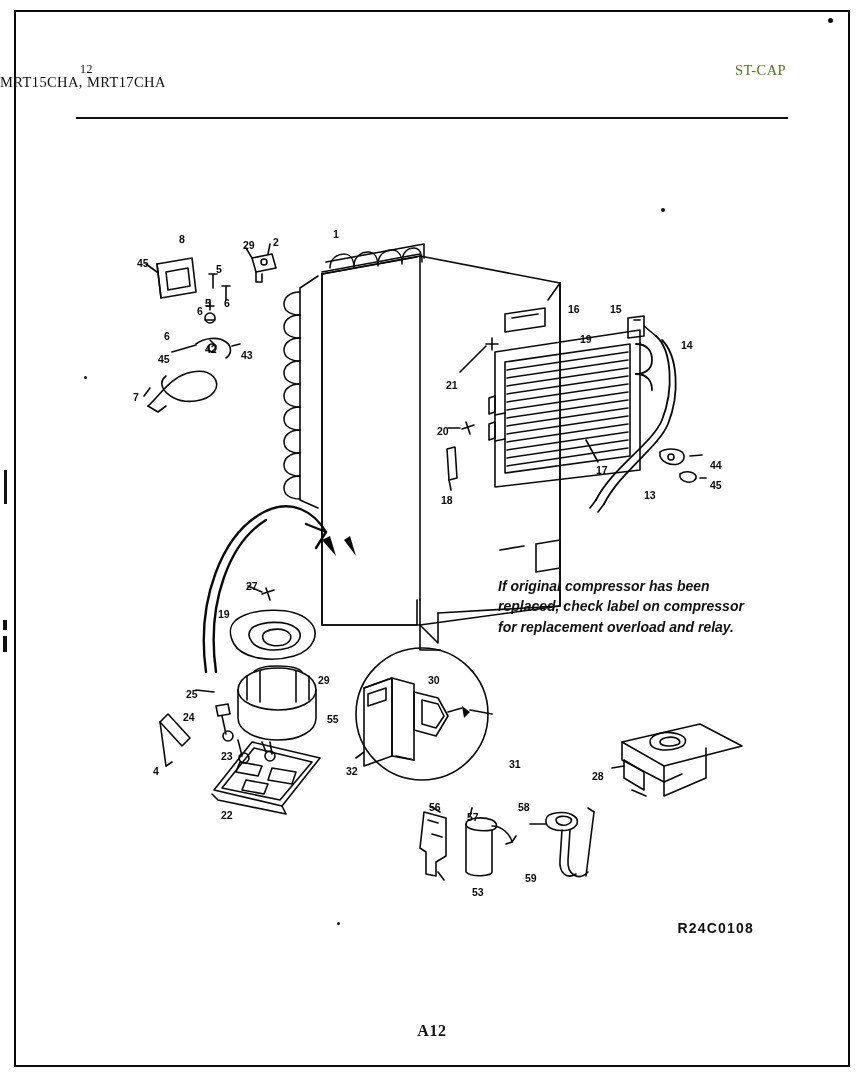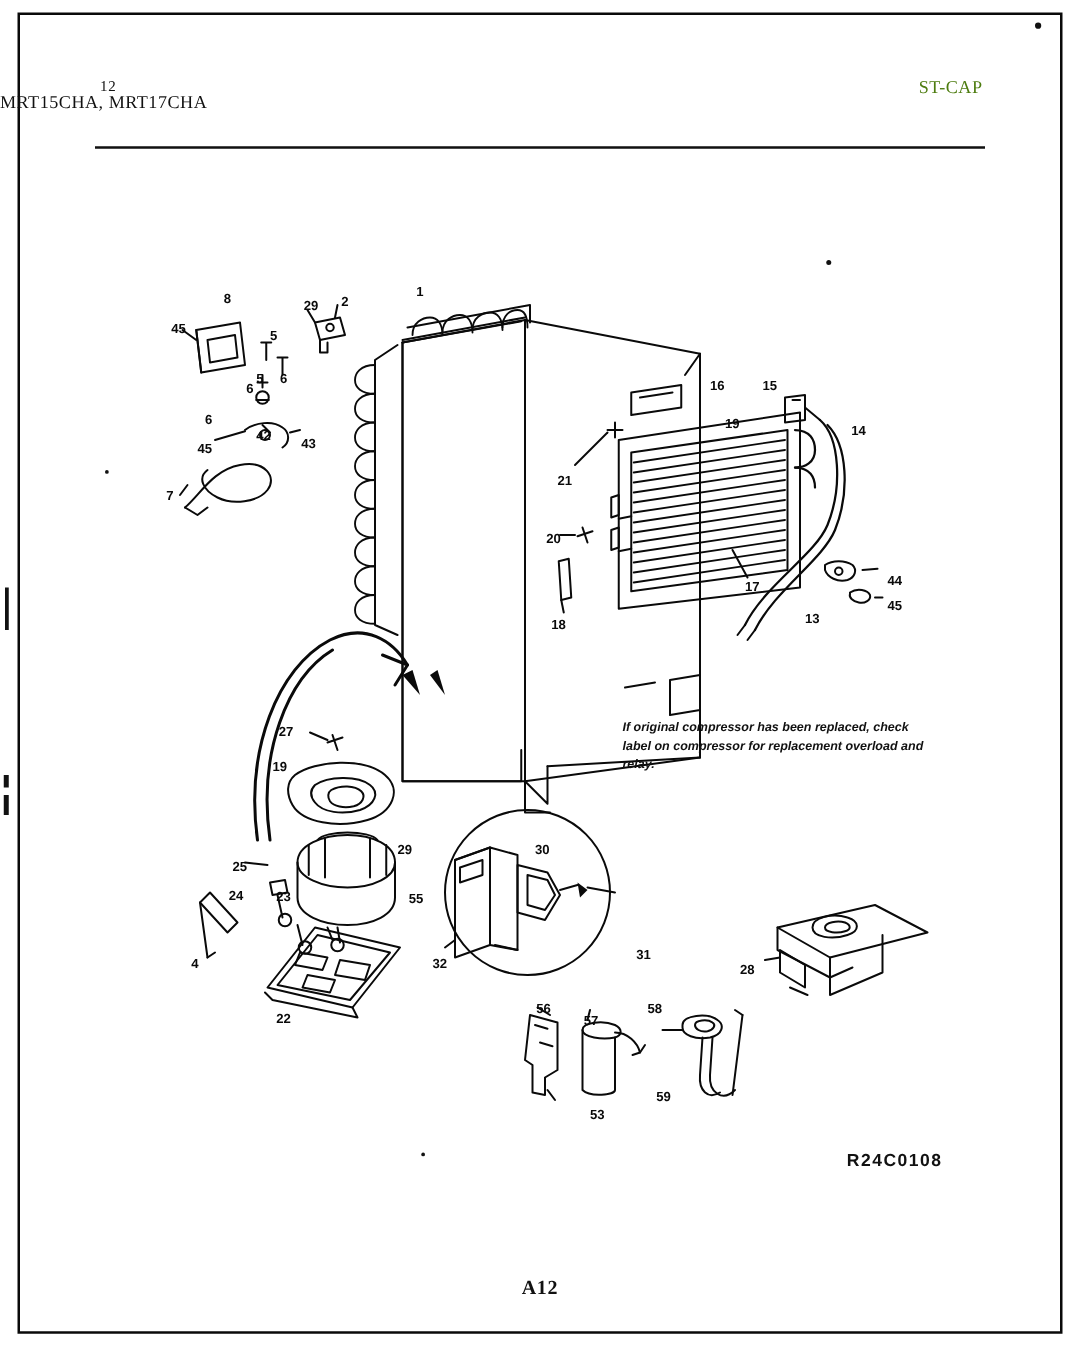--- a/index.html
+++ b/index.html
@@ -80,21 +80,21 @@
     font-weight: bold;
     letter-spacing: 0.6px;
     color: #111;
   }
   
   .note {
     position: absolute;
     left: 498px; top: 576px;
     width: 250px;
     font-family: "Liberation Sans", sans-serif;
-    font-size: 10px;
+    font-size: 14px;
     font-weight: bold;
     font-style: italic;
     line-height: 1.45;
     color: #111;
   }
   
   .diagram {
     position: absolute;
     left: 0; top: 0;
     width: 864px; height: 1077px;
@@ -370,26 +370,26 @@
       <div class="cal" style="left: 610px; top: 303px;">15</div>
       <div class="cal" style="left: 681px; top: 339px;">14</div>
       <div class="cal" style="left: 580px; top: 333px;">19</div>
       <div class="cal" style="left: 446px; top: 379px;">21</div>
       <div class="cal" style="left: 437px; top: 425px;">20</div>
       <div class="cal" style="left: 441px; top: 494px;">18</div>
       <div class="cal" style="left: 596px; top: 464px;">17</div>
       <div class="cal" style="left: 644px; top: 489px;">13</div>
       <div class="cal" style="left: 710px; top: 459px;">44</div>
       <div class="cal" style="left: 710px; top: 479px;">45</div>
-      <div class="cal" style="left: 223px; top: 580px;">27</div>
+      <div class="cal" style="left: 223px; top: 580px; padding-left: 23px;">27</div>
       <div class="cal" style="left: 218px; top: 608px;">19</div>
       <div class="cal" style="left: 186px; top: 688px;">25</div>
       <div class="cal" style="left: 183px; top: 711px;">24</div>
       <div class="cal" style="left: 318px; top: 674px;">29</div>
-      <div class="cal" style="left: 221px; top: 712px;">23</div>
+      <div class="cal" style="left: 221px; top: 750px;">23</div>
       <div class="cal" style="left: 153px; top: 765px;">4</div>
       <div class="cal" style="left: 221px; top: 809px;">22</div>
       <div class="cal" style="left: 428px; top: 674px;">30</div>
       <div class="cal" style="left: 327px; top: 713px;">55</div>
       <div class="cal" style="left: 509px; top: 758px;">31</div>
       <div class="cal" style="left: 346px; top: 765px;">32</div>
       <div class="cal" style="left: 592px; top: 770px;">28</div>
       <div class="cal" style="left: 429px; top: 801px;">56</div>
       <div class="cal" style="left: 467px; top: 811px;">57</div>
       <div class="cal" style="left: 518px; top: 801px;">58</div>

